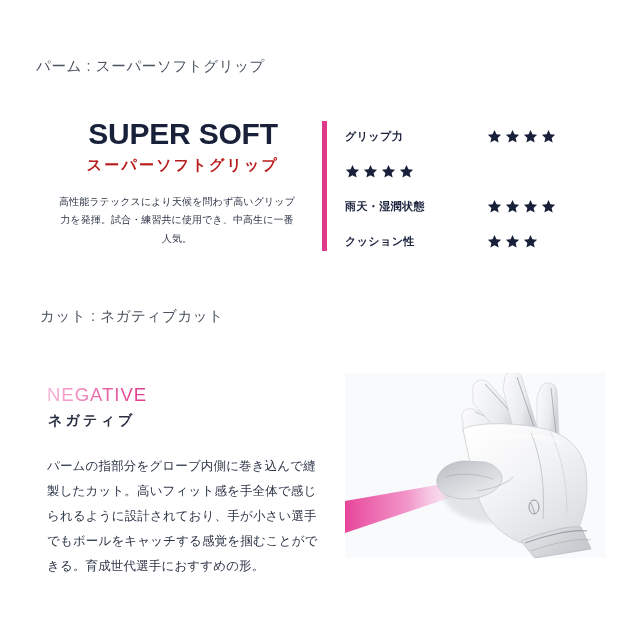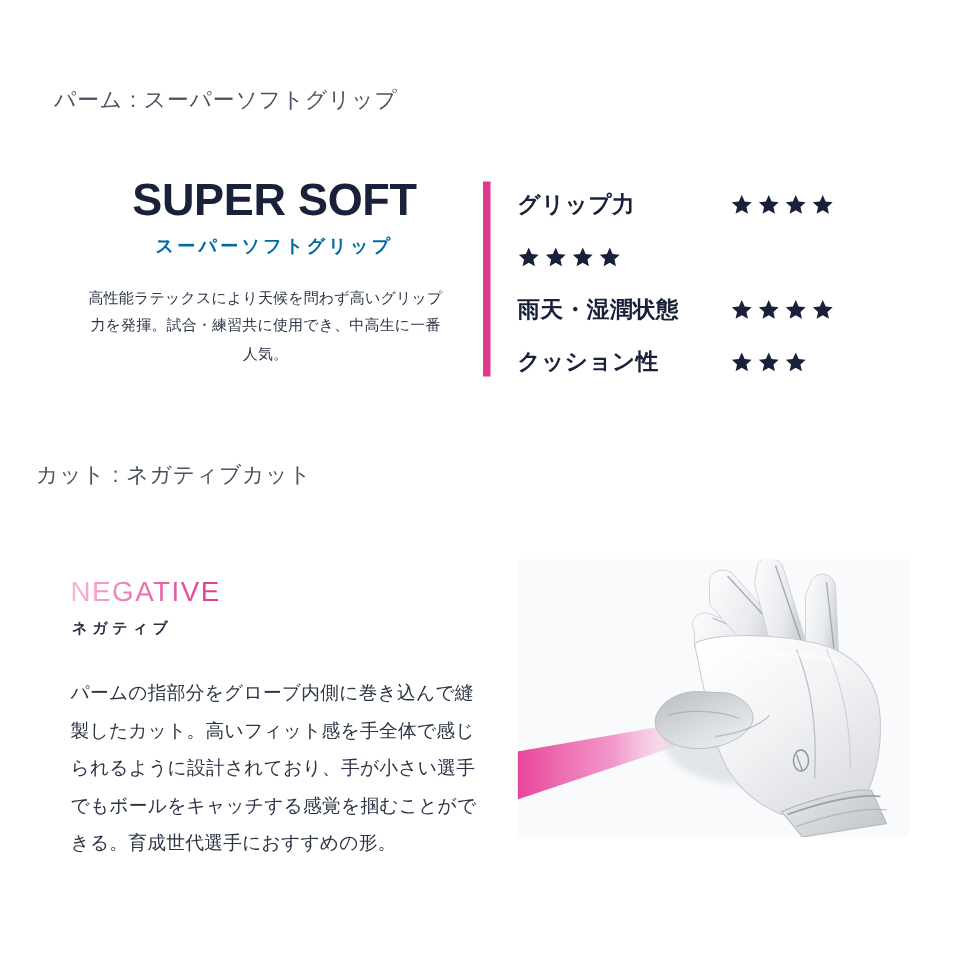--- a/index.html
+++ b/index.html
@@ -25,44 +25,44 @@
   
   .section-heading {
     position: absolute;
     font-size: 14.5px;
     font-weight: 400;
     letter-spacing: 0.6px;
     color: #4a5261;
     white-space: nowrap;
   }
   #heading-palm { left: 36px; top: 57px; }
-  #heading-cut  { left: 24px; top: 307px; }
+  #heading-cut  { left: 40px; top: 307px; }
 
   
   .ss-block {
     position: absolute;
     left: 58px;
     top: 118px;
     width: 250px;
     text-align: center;
   }
   .ss-title {
     font-size: 30px;
     font-weight: 700;
     letter-spacing: -0.2px;
     color: #18203a;
     line-height: 1.05;
     margin: 0;
     white-space: nowrap;
   }
   .ss-subtitle {
-    font-size: 12px;
+    font-size: 15px;
     font-weight: 700;
     letter-spacing: 2.2px;
-    color: #0369a1;
+    color: #b91c1c;
     margin: 6px 0 0 0;
     white-space: nowrap;
   }
   .ss-desc {
     font-size: 10px;
     line-height: 1.85;
     color: #2c3446;
     margin: 18px 0 4px 0;
     width: 238px;
     letter-spacing: 0.1px;
@@ -88,21 +88,21 @@
     left: 23px;
     top: 0;
     width: 265px;
   }
   .spec-row {
     display: flex;
     align-items: center;
     height: 35px;
   }
   .spec-label {
-    font-size: 15px;
+    font-size: 11px;
     font-weight: 700;
     color: #18203a;
     letter-spacing: 0.4px;
     width: 142px;
     white-space: nowrap;
   }
   .spec-stars {
     display: flex;
     gap: 3px;
     color: #18203a;
@@ -122,21 +122,21 @@
     left: 47px;
     top: 368px;
     width: 270px;
     margin-top: 16px;
   }
   .neg-logo {
     display: block;
     height: 22px;
   }
   .neg-sub {
-    font-size: 10px;
+    font-size: 14px;
     font-weight: 700;
     letter-spacing: 3.2px;
     color: #2a3144;
     margin: 6px 0 0 1px;
     white-space: nowrap;
   }
   .neg-desc {
     font-size: 12.5px;
     line-height: 2.0;
     color: #2c3446;

